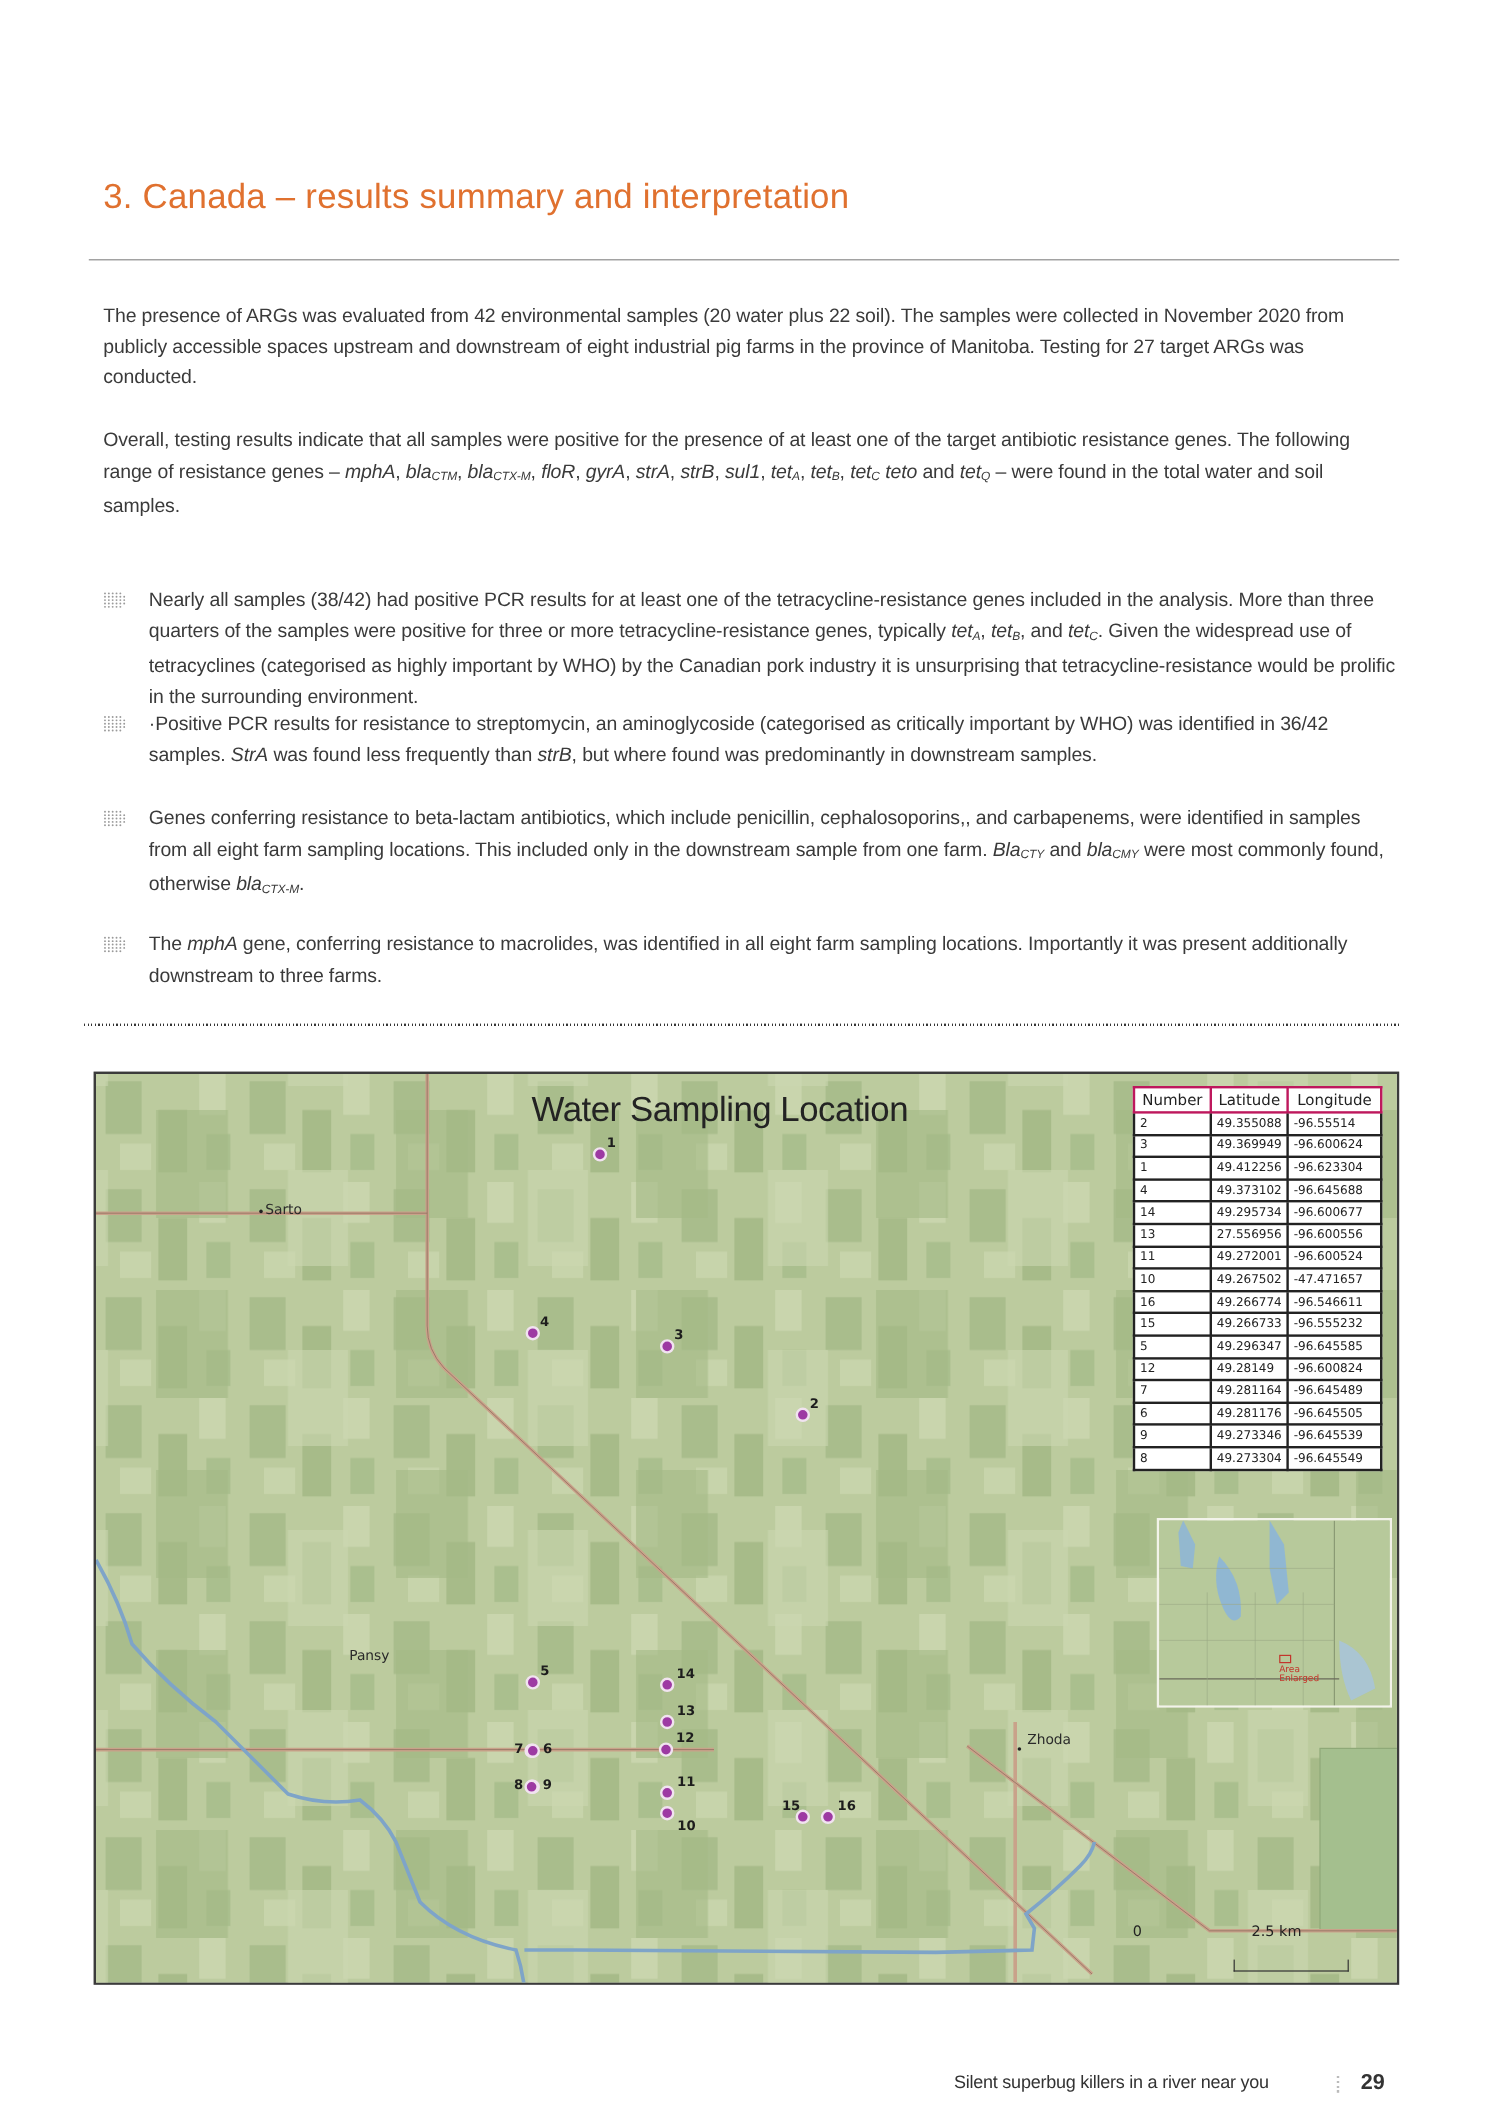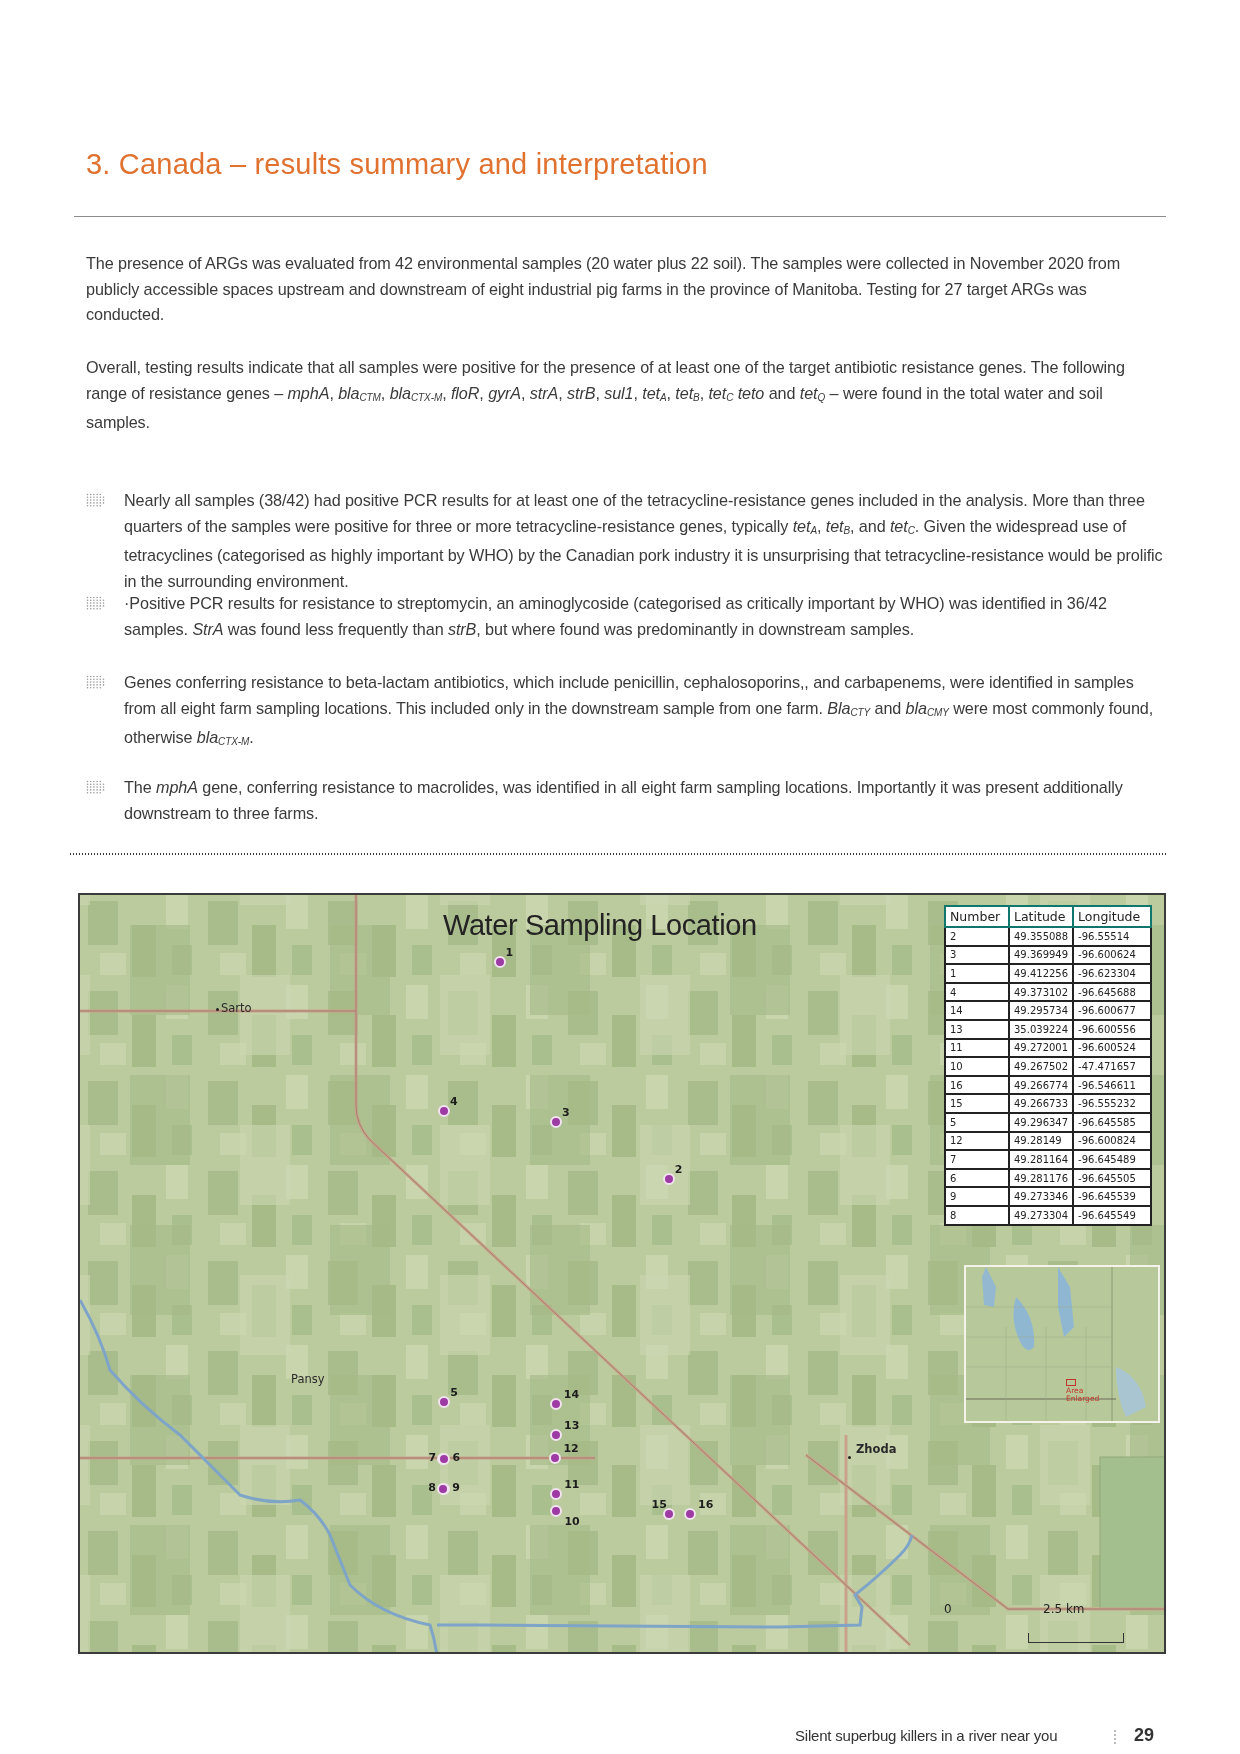--- a/index.html
+++ b/index.html
@@ -29,21 +29,21 @@
   .map svg { position: absolute; left: 0; top: 0; }
   .map-title { position: absolute; left: 363px; top: 14px; font-size: 29px; color: #232323; font-family: "Liberation Sans", sans-serif; letter-spacing: -0.4px; }
 
   .place { position: absolute; font-size: 11.5px; color: #2a2a2a; font-family: "DejaVu Sans", sans-serif; }
   .place .dot { position: absolute; left: -5px; top: 7px; width: 3px; height: 3px; background: #222; border-radius: 50%; }
 
   .pt { position: absolute; width: 12px; height: 12px; border-radius: 50%; background: #9d3aa3; border: 2px solid #f1e3f0; transform: translate(-50%, -50%); }
   .pt-label { position: absolute; font-size: 11px; font-weight: bold; color: #1d1d1d; font-family: "DejaVu Sans", sans-serif; }
 
   .coords { position: absolute; left: 864px; top: 10px; border-collapse: collapse; background: #ffffff; font-family: "DejaVu Sans", sans-serif; }
-  .coords th { font-size: 12.5px; font-weight: normal; padding: 2px 4px; border: 2px solid #0f766e; text-align: left; color: #222; }
+  .coords th { font-size: 12.5px; font-weight: normal; padding: 2px 4px; border: 2px solid #be185d; text-align: center; color: #222; }
   .coords td { font-size: 10px; padding: 1px 4px; height: 18.6px; border: 2px solid #222; color: #222; }
   .coords td:first-child { width: 64px; }
   .coords td:nth-child(2) { width: 64px; }
   .coords td:nth-child(3) { width: 78px; }
 
   .inset { position: absolute; left: 884px; top: 370px; width: 196px; height: 158px; border: 2px solid #f3f3ea; overflow: hidden; }
   .inset-label { position: absolute; left: 100px; top: 120px; font-size: 7.5px; line-height: 8px; color: #c3352b; font-family: "DejaVu Sans", sans-serif; }
   .inset-box { position: absolute; left: 100px; top: 112px; width: 10px; height: 7px; border: 1.2px solid #c3352b; }
 
   .scale-zero { position: absolute; left: 944px; top: 1602px; font-size: 12px; color: #222; font-family: "DejaVu Sans", sans-serif; }
@@ -235,21 +235,21 @@
 
   <div class="map-title">Water Sampling Location</div>
 
   <div class="place" style="left:141px; top:106px;">
     <span class="dot"></span>
     <span>Sarto</span>
   </div>
   <div class="place" style="left:183px; top:477px;margin-left:28px;">
     <span>Pansy</span>
   </div>
-  <div class="place" style="left:776px; top:547px; font-weight:bold;">
+  <div class="place" style="left:776px; top:547px; font-weight:normal;">
     <span class="dot" style="left:-8px; top:14px;"></span>
     <span>Zhoda</span>
   </div>
 
   <div id="points">
       <div class="pt" style="left: 588.823px; top: 283.851px; background: rgb(157, 58, 163);"></div>
       <div class="pt-label" style="left: 594.823px; top: 267.851px;">2</div>
       <div class="pt" style="left: 475.89px; top: 227.48px; background: rgb(157, 58, 163);"></div>
       <div class="pt-label" style="left: 481.89px; top: 211.48px;">3</div>
       <div class="pt" style="left: 419.578px; top: 67px; background: rgb(157, 58, 163);"></div>
@@ -311,21 +311,21 @@
           <td>49.373102</td>
           <td>-96.645688</td>
         </tr>
         <tr>
           <td>14</td>
           <td>49.295734</td>
           <td>-96.600677</td>
         </tr>
         <tr>
           <td>13</td>
-          <td>35.039224</td>
+          <td>27.556956</td>
           <td>-96.600556</td>
         </tr>
         <tr>
           <td>11</td>
           <td>49.272001</td>
           <td>-96.600524</td>
         </tr>
         <tr>
           <td>10</td>
           <td>49.267502</td>

